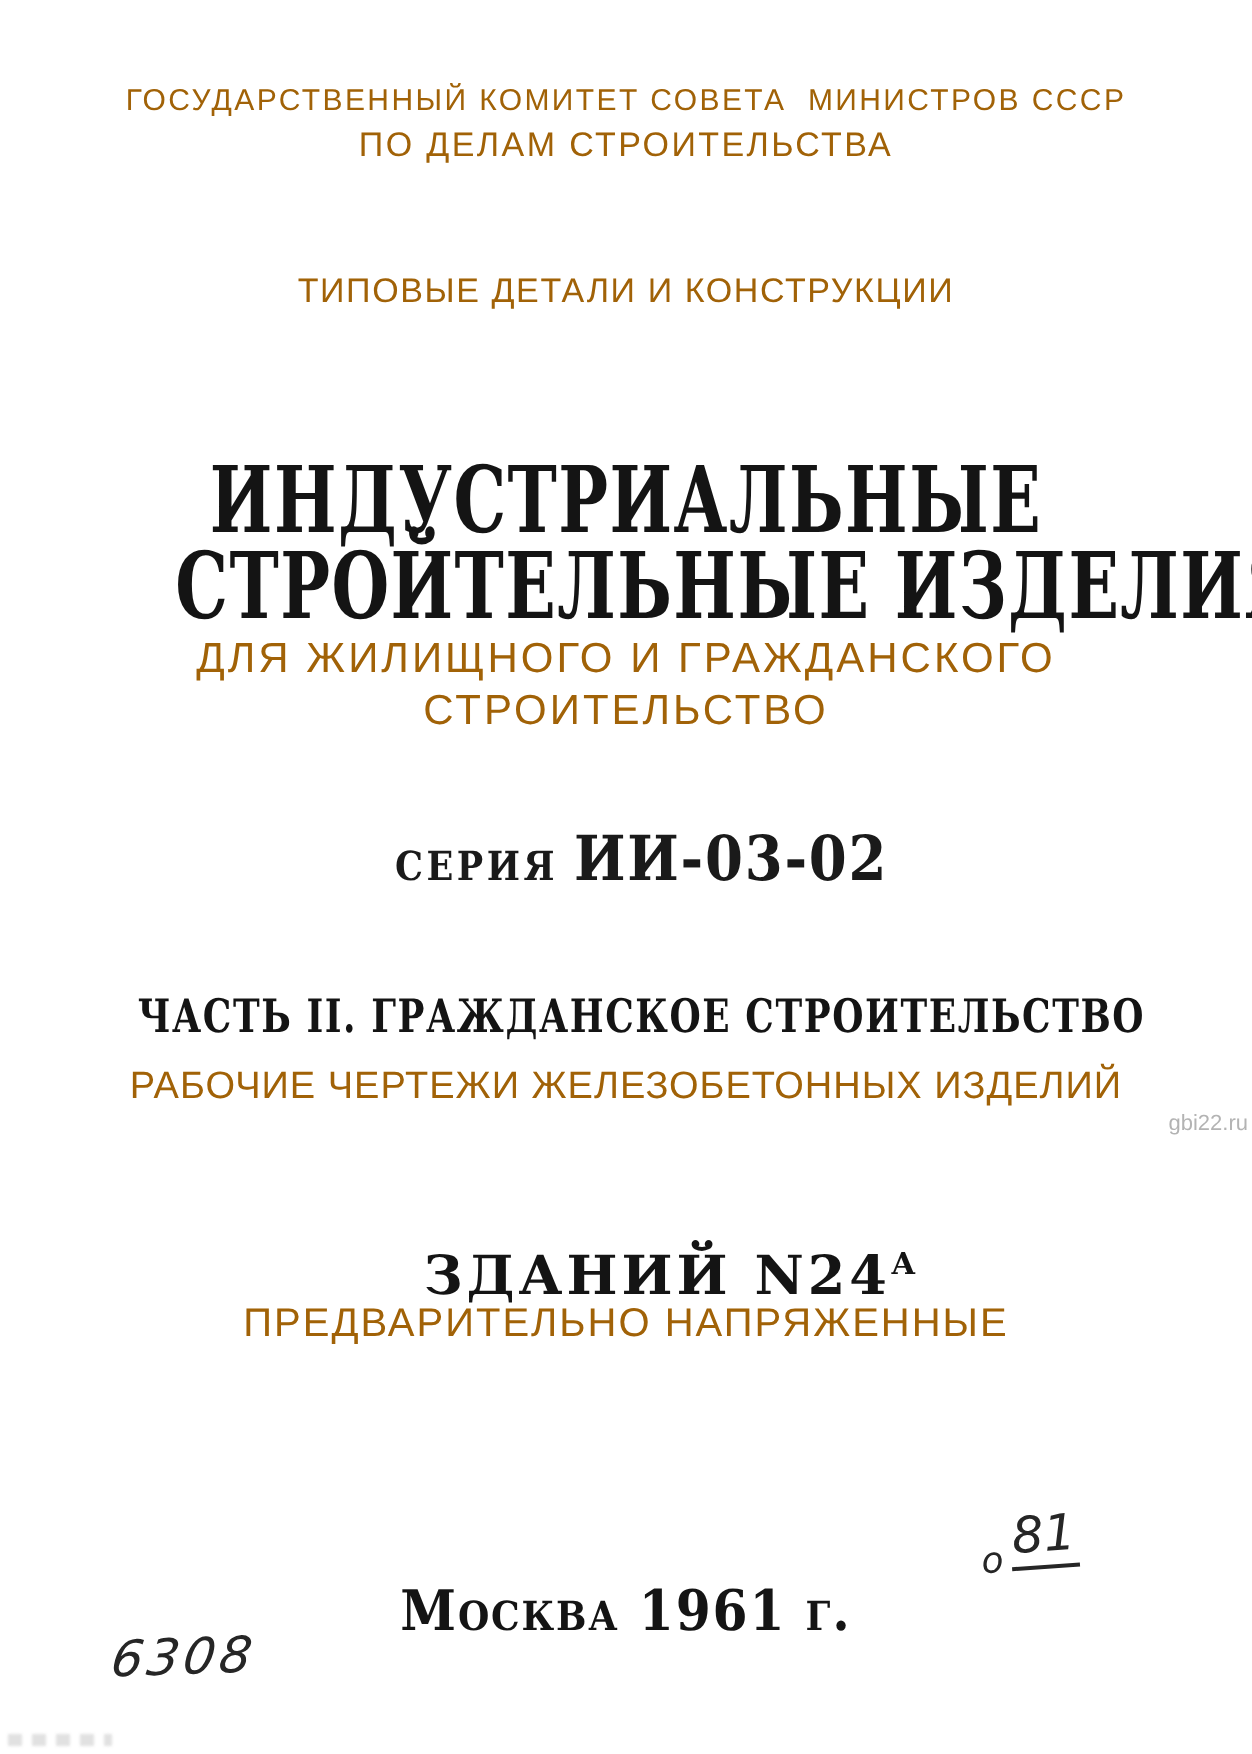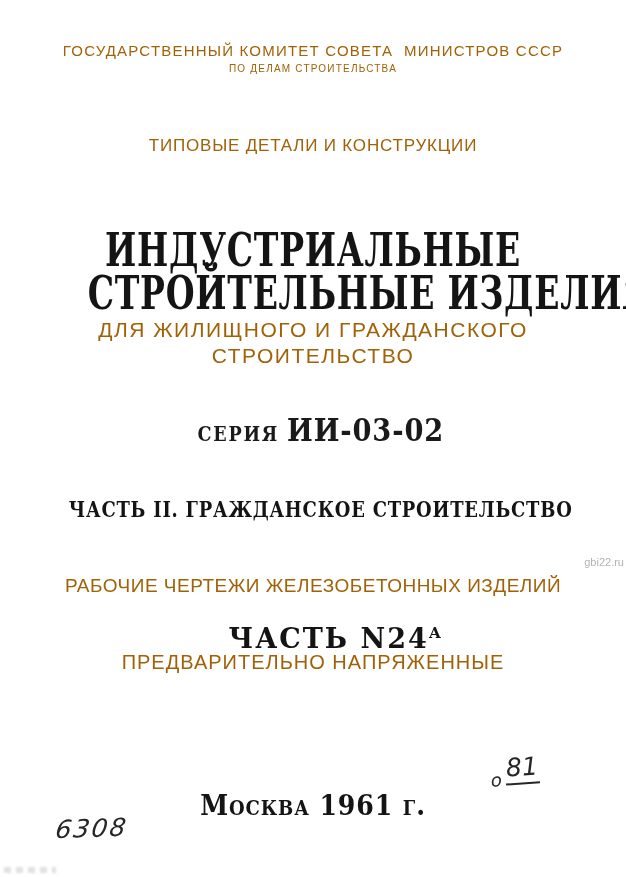--- a/index.html
+++ b/index.html
@@ -16,34 +16,34 @@
     position: absolute;
     left: 0;
     width: 626px;
     text-align: center;
     line-height: 1;
     white-space: pre;
   }
   
   .draft   { font-family: "Liberation Sans", sans-serif; color: #a16207; }
   .org-l1  { top: 43px;  font-size: 15px; letter-spacing: 1.2px; }
-  .org-l2  { top: 64px;  font-size: 10px; letter-spacing: 1.2px; }
+  .org-l2  { top: 64px;  font-size: 17px; letter-spacing: 1.2px; }
   .typ-l1  { top: 137px; font-size: 17px; letter-spacing: 0.8px; text-align: center; }
   .typ-l2  { top: 161px; font-size: 17px; letter-spacing: 0.8px; }
   
   .serif   { font-family: "DejaVu Serif", serif; color: #141414; }
   .title-l1 { top: 227px; font-size: 46px; font-weight: bold; letter-spacing: 1px; transform: scaleX(0.72); }
   .title-l2 { top: 270px; font-size: 46px; font-weight: bold; letter-spacing: 1px; transform: scaleX(0.72); }
   .sub-l1  { top: 319px; font-size: 21px; letter-spacing: 1.5px; }
   .sub-l2  { top: 345px; font-size: 21px; letter-spacing: 1.5px; }
   .series-line { top: 399px; transform: scaleX(0.88); }
   .series-label { font-family: "DejaVu Serif", serif; font-size: 20px; font-weight: bold; letter-spacing: 2px; color: #1a1a1a; }
   .series-value { font-family: "DejaVu Serif", serif; font-size: 31px; font-weight: bold; letter-spacing: 1px; color: #1a1a1a; }
   .part-line { top: 497px; font-size: 23px; font-weight: bold; letter-spacing: 1px; transform: scaleX(0.78); }
-  .drawings-line { top: 576px; font-size: 19px; letter-spacing: 0.5px; }
+  .drawings-line { top: 534px; font-size: 19px; letter-spacing: 0.5px; }
   .album-line { top: 598px; font-size: 27px; font-weight: bold; letter-spacing: 2px; }
   .album-sup { font-size: 0.56em; vertical-align: 10px; font-weight: bold; }
   .desc-l1 { top: 652px; font-size: 20px; letter-spacing: 1px; }
   .desc-l2 { top: 678px; font-size: 20px; letter-spacing: 1px; }
   .desc-l3 { top: 703px; font-size: 20px; letter-spacing: 0.5px; }
   .imprint-line { top: 792px; font-size: 28px; font-weight: bold; font-variant: small-caps; letter-spacing: 1px; transform: scaleX(0.9); }
   
   .hand { font-family: "DejaVu Sans", sans-serif; font-style: italic; color: #262626; }
   .code-hand {
     position: absolute; left: 56px; top: 814px;
@@ -94,21 +94,21 @@
 
   <div class="line series-line">
     <span class="series-label">СЕРИЯ </span><span class="series-value">ИИ-03-02</span>
   </div>
 
   <div class="line serif part-line">ЧАСТЬ II. ГРАЖДАНСКОЕ СТРОИТЕЛЬСТВО</div>
 
   <div class="line draft drawings-line">РАБОЧИЕ ЧЕРТЕЖИ ЖЕЛЕЗОБЕТОННЫХ ИЗДЕЛИЙ</div>
 
   <div class="line serif album-line">
-    <span>ЧАСТЬ </span><span>N24</span><span class="album-sup">А</span>
+    <span>ЗДАНИЙ </span><span>N24</span><span class="album-sup">А</span>
   </div>
 
   <div class="line draft desc-l1">ПРЕДВАРИТЕЛЬНО НАПРЯЖЕННЫЕ</div>
 
   <div class="hand note-hand">
     <span class="note-prefix">о</span><span class="note-number">81</span>
   </div>
 
   <div class="line serif imprint-line">Москва 1961 г.</div>
 

